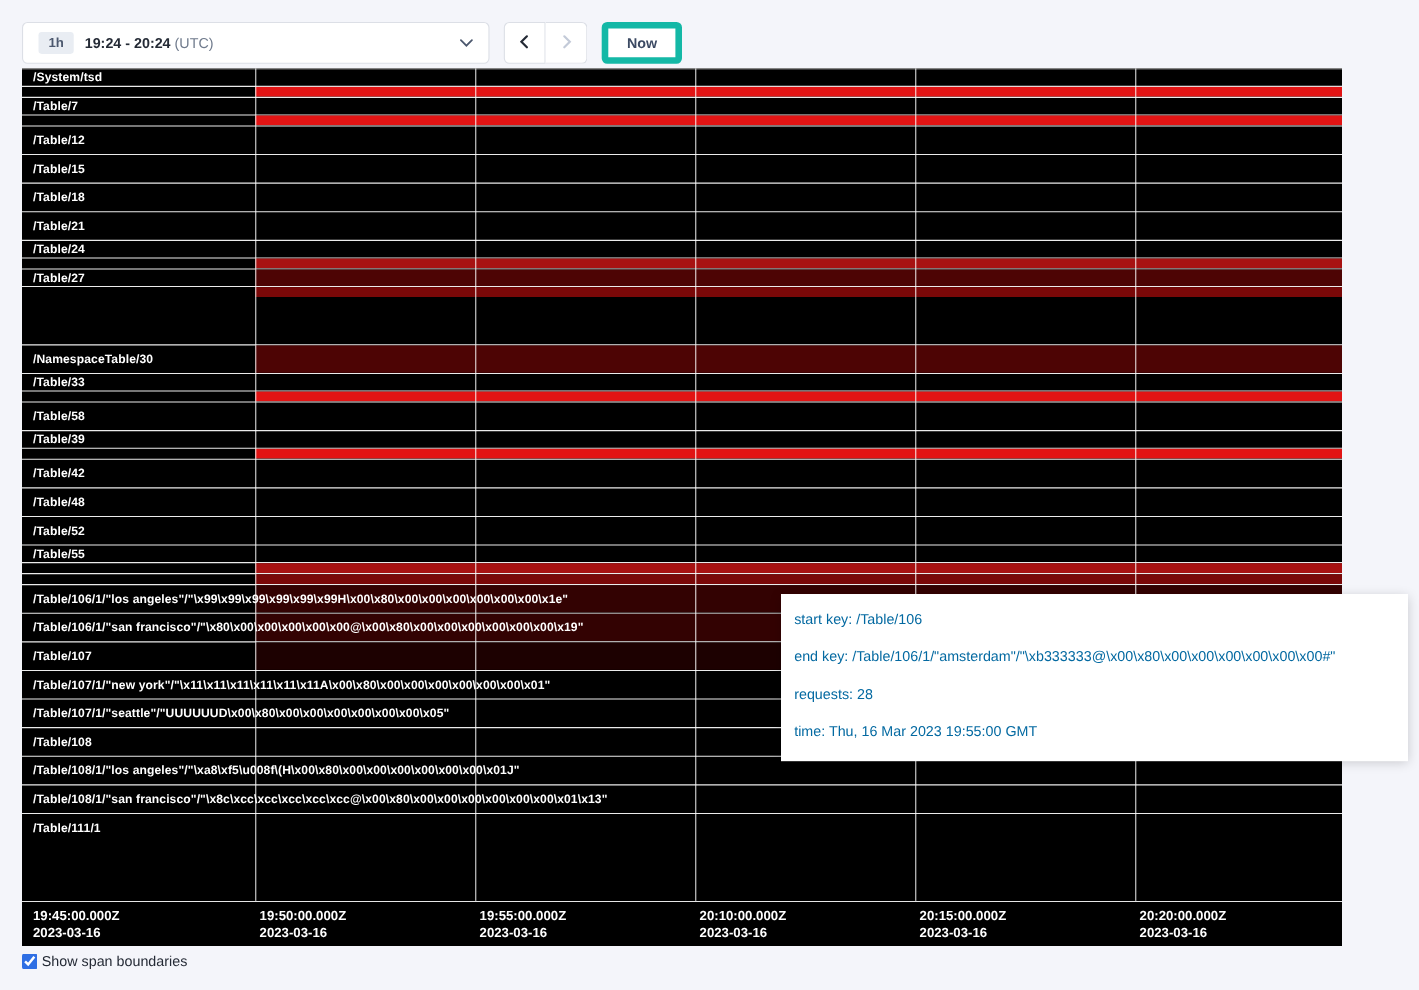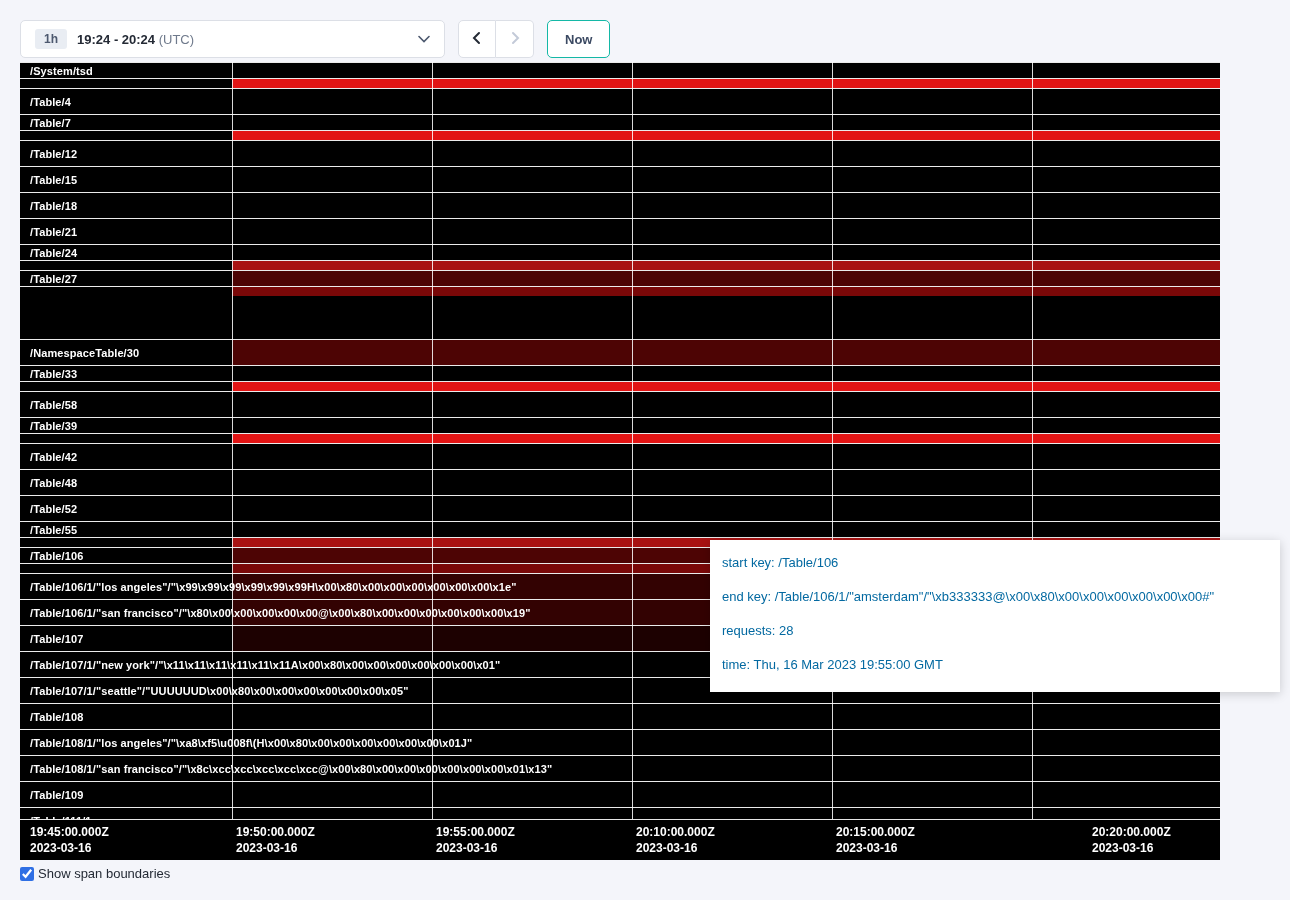--- a/index.html
+++ b/index.html
@@ -41,21 +41,21 @@
     background: #fff; border: 1px solid #dcdfe6;
     display: flex; align-items: center; justify-content: center;
     cursor: pointer; color: #242a35; padding: 0;
   }
   .nav-btn.prev { border-radius: 5px 0 0 5px; }
   .nav-btn.next { border-radius: 0 5px 5px 0; border-left: none; }
   .nav-btn.disabled { color: #c3cad8; cursor: default; }
 
   .now-btn {
     height: 38px; padding: 0 17px;
-    background: #fff; border: 1px solid #14b8a6; border-radius: 5px;
+    background: #fff; border: 6px solid #14b8a6; border-radius: 5px;
     font-family: "Liberation Sans", sans-serif;
     font-size: 13px; font-weight: bold; color: #3c4a63;
     cursor: pointer;
   }
 
   
   .canvas {
     position: absolute; top: 62px; left: 20px;
     width: 1200px; height: 614px;
     background: #000;
@@ -148,23 +148,20 @@
   </div>
 
   <div class="canvas">
     <div class="rows">
         <div class="span-row" style="height: 16px;">
           <div class="span-label">/System/tsd</div>
         </div>
         <div class="span-row" style="height: 10px;">
           <div class="span-band" style="background: rgb(226, 20, 20);"></div>
         </div>
-        <div class="span-row" style="height: 26px;">
-          <div class="span-label">/Table/4</div>
-        </div>
         <div class="span-row" style="height: 16px;">
           <div class="span-label">/Table/7</div>
         </div>
         <div class="span-row" style="height: 10px;">
           <div class="span-band" style="background: rgb(226, 20, 20);"></div>
         </div>
         <div class="span-row" style="height: 26px;">
           <div class="span-label">/Table/12</div>
         </div>
         <div class="span-row" style="height: 26px;">
@@ -216,24 +213,20 @@
         </div>
         <div class="span-row" style="height: 26px;">
           <div class="span-label">/Table/52</div>
         </div>
         <div class="span-row" style="height: 16px;">
           <div class="span-label">/Table/55</div>
         </div>
         <div class="span-row" style="height: 10px;">
           <div class="span-band" style="background: rgb(168, 18, 18);"></div>
         </div>
-        <div class="span-row" style="height: 16px;">
-          <div class="span-band" style="background: rgb(77, 4, 4);"></div>
-          <div class="span-label">/Table/106</div>
-        </div>
         <div class="span-row" style="height: 10px;">
           <div class="span-band" style="background: rgb(122, 8, 8);"></div>
         </div>
         <div class="span-row" style="height: 26px;">
           <div class="span-band" style="background: rgb(51, 2, 2);"></div>
           <div class="span-label">/Table/106/1/"los angeles"/"\x99\x99\x99\x99\x99\x99H\x00\x80\x00\x00\x00\x00\x00\x00\x1e"</div>
         </div>
         <div class="span-row" style="height: 26px;">
           <div class="span-band" style="background: rgb(51, 2, 2);"></div>
           <div class="span-label">/Table/106/1/"san francisco"/"\x80\x00\x00\x00\x00\x00@\x00\x80\x00\x00\x00\x00\x00\x00\x19"</div>
@@ -249,23 +242,20 @@
           <div class="span-label">/Table/107/1/"seattle"/"UUUUUUD\x00\x80\x00\x00\x00\x00\x00\x00\x05"</div>
         </div>
         <div class="span-row" style="height: 26px;">
           <div class="span-label">/Table/108</div>
         </div>
         <div class="span-row" style="height: 26px;">
           <div class="span-label">/Table/108/1/"los angeles"/"\xa8\xf5\u008f\(H\x00\x80\x00\x00\x00\x00\x00\x00\x01J"</div>
         </div>
         <div class="span-row" style="height: 26px;">
           <div class="span-label">/Table/108/1/"san francisco"/"\x8c\xcc\xcc\xcc\xcc\xcc@\x00\x80\x00\x00\x00\x00\x00\x00\x01\x13"</div>
-        </div>
-        <div class="span-row" style="height: 26px;">
-          <div class="span-label">/Table/109</div>
         </div>
         <div class="span-row" style="height: 26px;">
           <div class="span-label">/Table/111/1</div>
         </div>
         <div class="gridline" style="left: 212px;"></div>
         <div class="gridline" style="left: 412px;"></div>
         <div class="gridline" style="left: 612px;"></div>
         <div class="gridline" style="left: 812px;"></div>
         <div class="gridline" style="left: 1012px;"></div>
       </div>
@@ -283,21 +273,21 @@
           <span>2023-03-16</span>
         </div>
         <div class="axis-label" style="left: 616px;">
           <span>20:10:00.000Z</span>
           <span>2023-03-16</span>
         </div>
         <div class="axis-label" style="left: 816px;">
           <span>20:15:00.000Z</span>
           <span>2023-03-16</span>
         </div>
-        <div class="axis-label" style="left: 1072px;">
+        <div class="axis-label" style="left: 1016px;">
           <span>20:20:00.000Z</span>
           <span>2023-03-16</span>
         </div>
       </div>
   </div>
 
   <div class="tooltip">
     <p>start key: /Table/106</p>
     <p>end key: /Table/106/1/"amsterdam"/"\xb333333@\x00\x80\x00\x00\x00\x00\x00\x00#"</p>
     <p>requests: 28</p>

